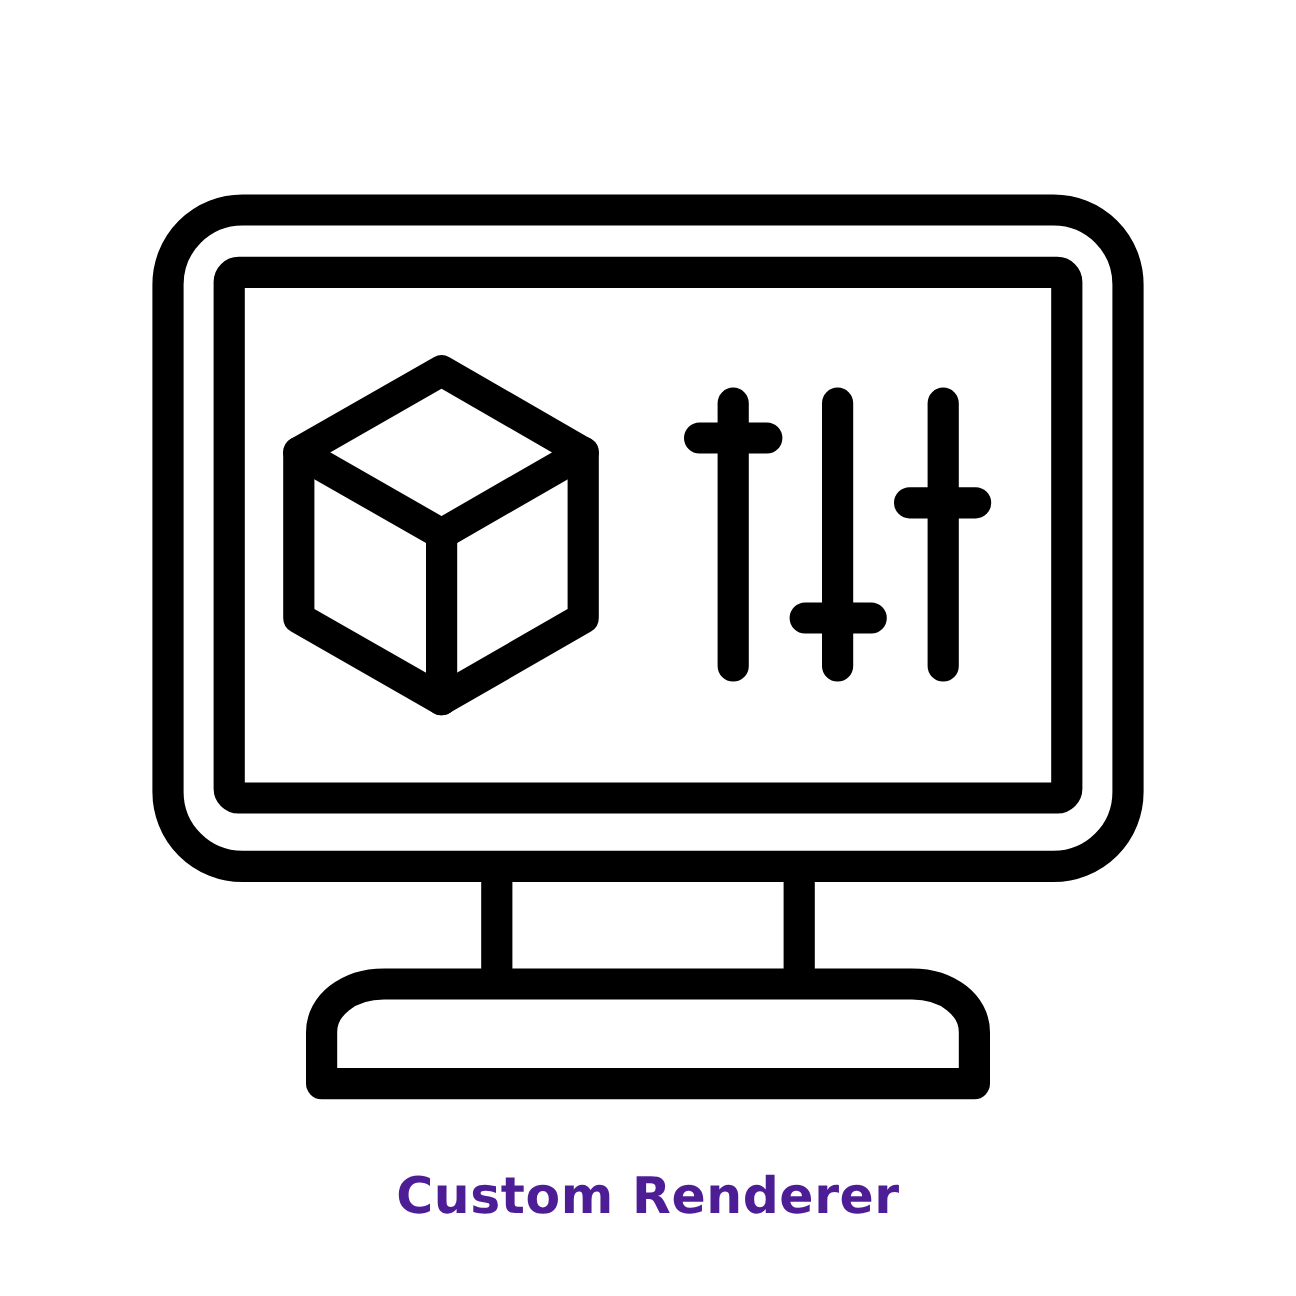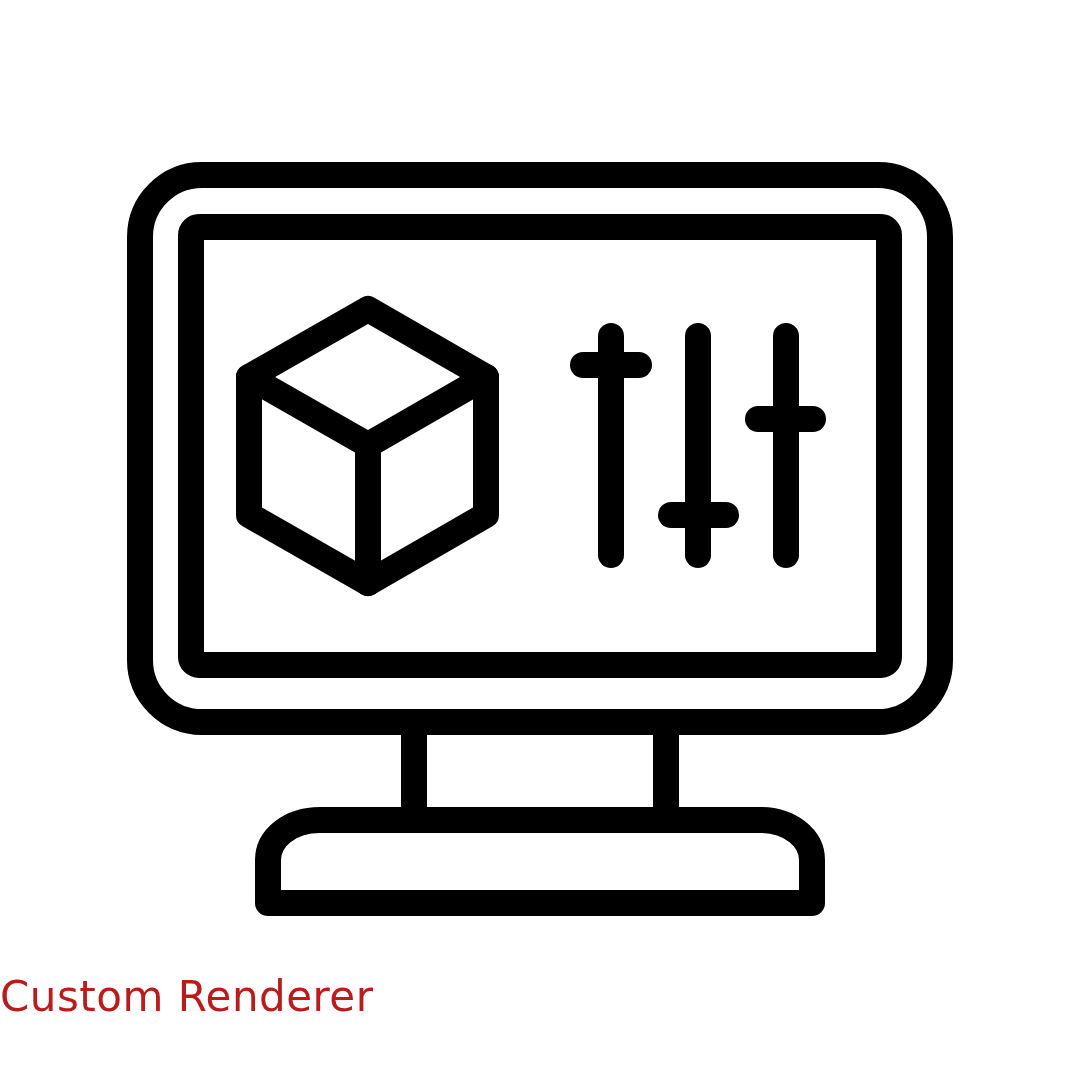--- a/index.html
+++ b/index.html
@@ -1,21 +1,21 @@
 <!DOCTYPE html>
 <html><head>
   <meta charset="utf-8">
   <style>
     html, body { margin: 0; padding: 0; background: #ffffff; }
     body { width: 1080px; height: 1080px; position: relative; overflow: hidden; }
     .icon-wrap { position: absolute; left: 0; top: 0; width: 1080px; height: 960px; }
     .caption {
-      position: absolute; left: 0; top: 972px; width: 1080px; text-align: left;
+      position: absolute; left: 0; top: 972px; width: 1080px; text-align: center;
       font-family: "DejaVu Sans", "Liberation Sans", sans-serif;
-      font-weight: normal; font-size: 42px; color: #b91c1c; letter-spacing: 0.5px;
+      font-weight: bold; font-size: 42px; color: #4c1d95; letter-spacing: 0.5px;
     }
   </style>
 </head>
 <body>
 
 <div class="icon-wrap">
   <svg width="1080" height="960" viewBox="0 0 1080 960" xmlns="http://www.w3.org/2000/svg">
     <g fill="none" stroke="#000" stroke-width="26" stroke-linejoin="round" stroke-linecap="round">
 
       <rect x="140" y="175" width="800" height="547" rx="62" ry="62"></rect>

